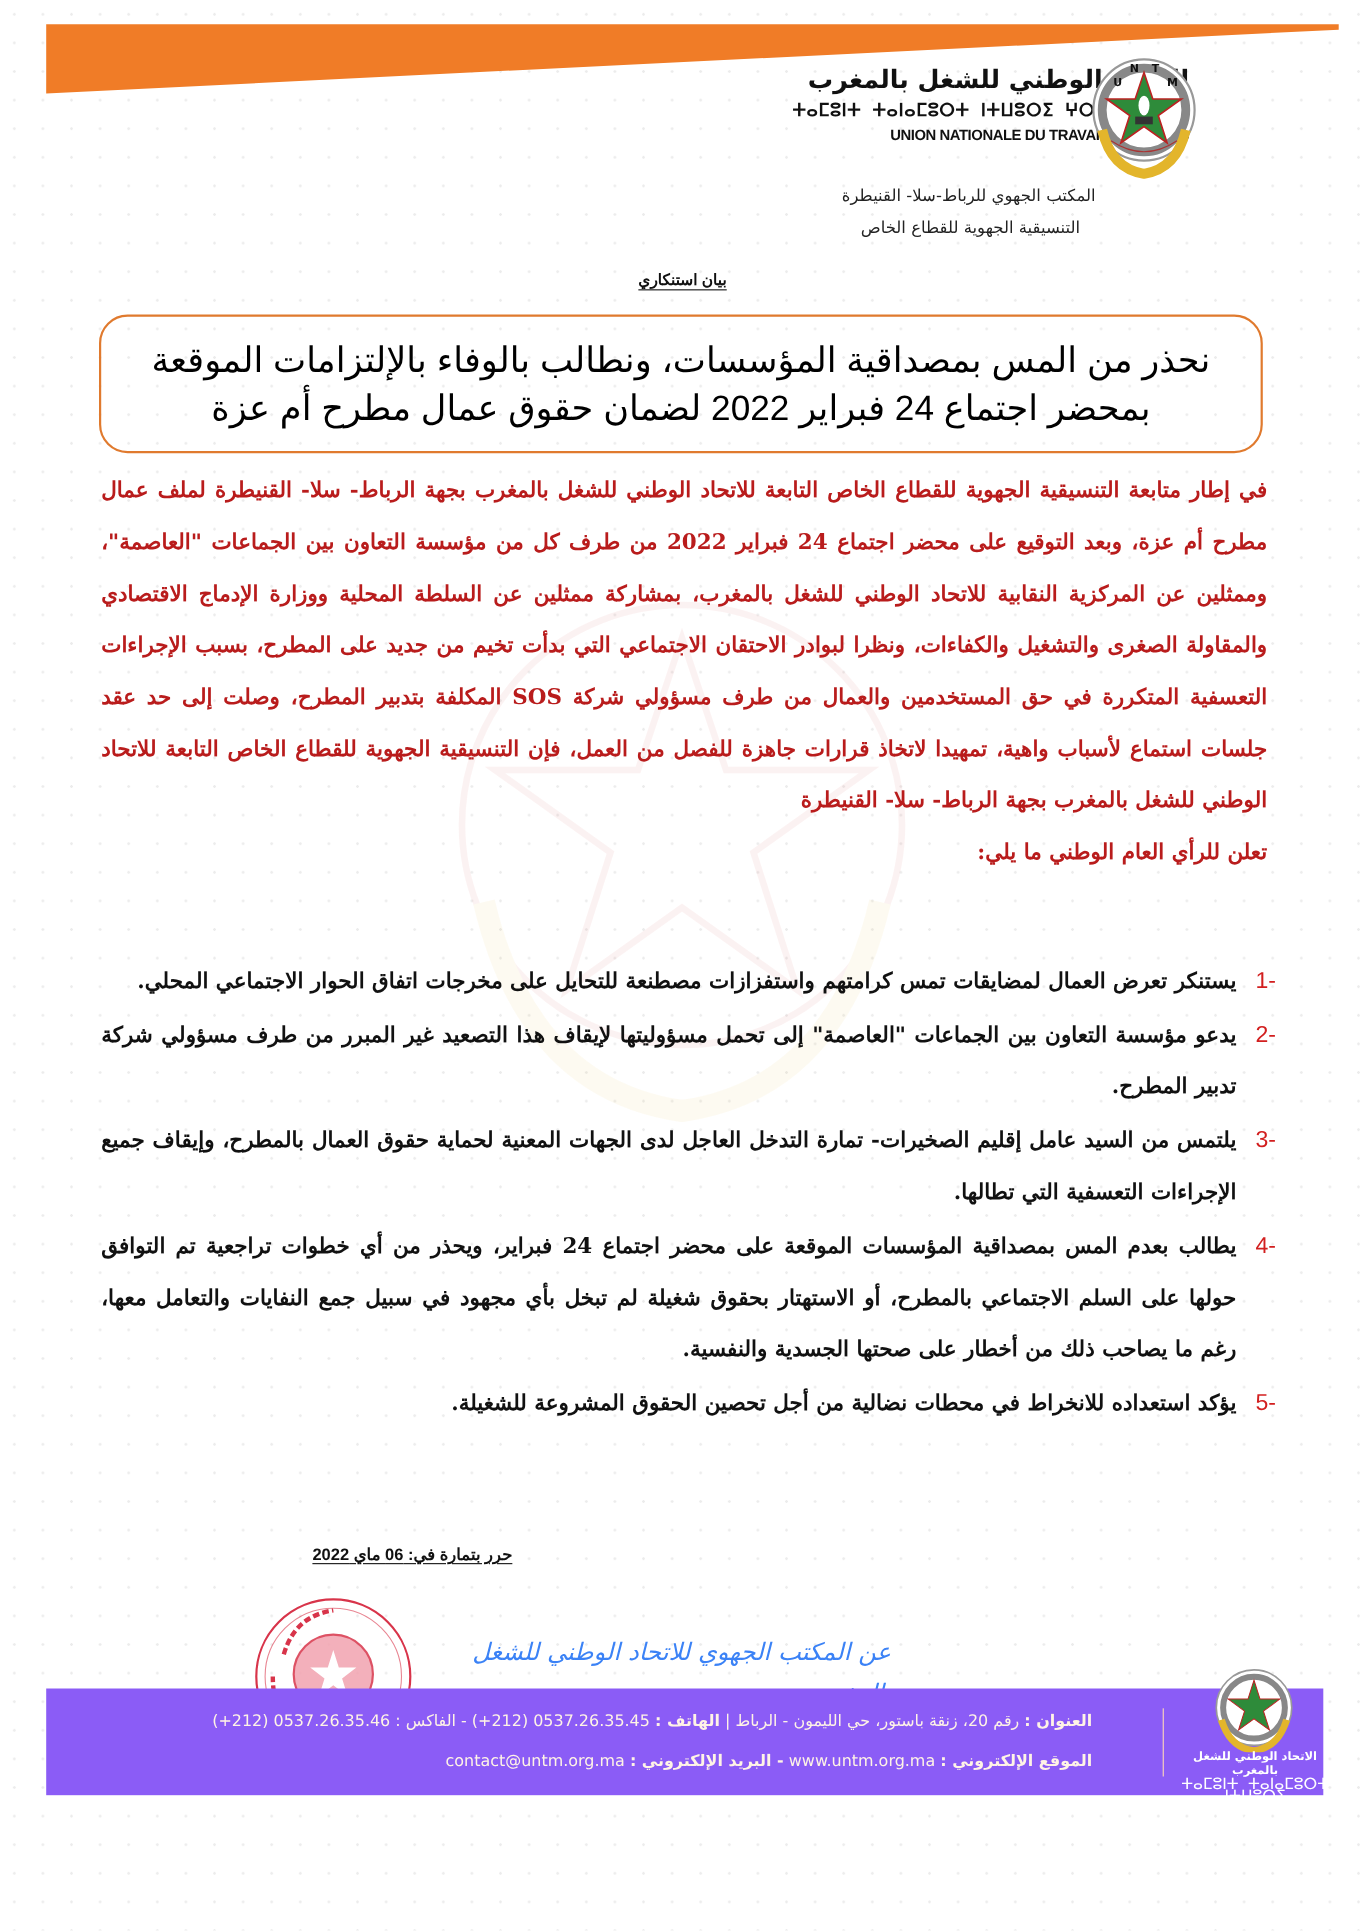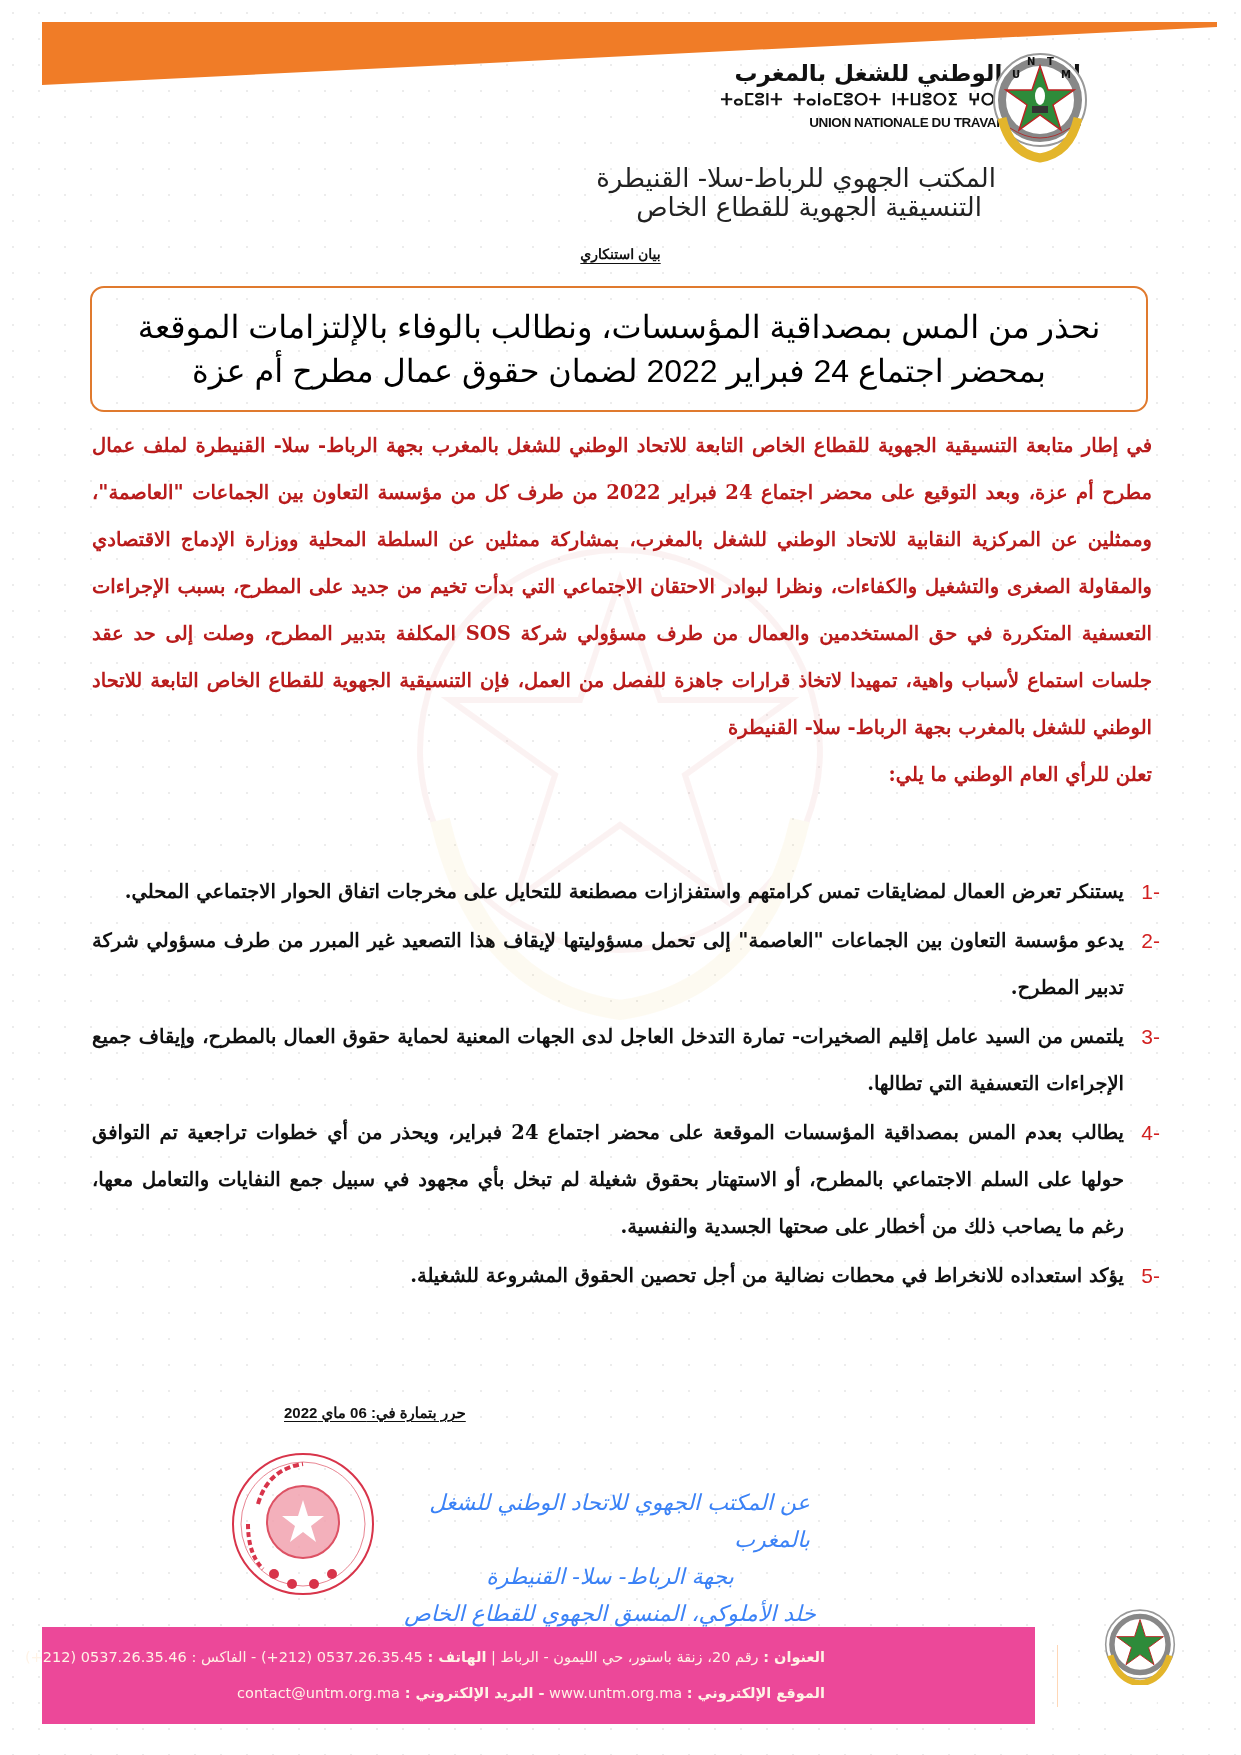--- a/index.html
+++ b/index.html
@@ -10,43 +10,43 @@
     background-size: 26px 26px;
     font-family: "DejaVu Sans", sans-serif;
     color: #111;
   }
   .top-band { position: absolute; left: 0; top: 0; width: 1241px; height: 100px; }
   .header-block { position: absolute; right: 160px; top: 58px; width: 500px; text-align: right; direction: rtl; }
   .org-ar { font-family: "DejaVu Sans", sans-serif; font-weight: bold; font-size: 23px; letter-spacing: -0.5px; color: #111; line-height: 30px; }
   .org-tz { font-family: "DejaVu Sans Mono", monospace; font-size: 16px; font-weight: bold; color: #111; direction: ltr; text-align: right; line-height: 24px; letter-spacing: 0.5px; }
   .org-fr { font-family: "Liberation Sans", sans-serif; font-weight: bold; font-size: 13.5px; color: #111; direction: ltr; text-align: right; line-height: 22px; letter-spacing: -0.4px; }
   .logo { position: absolute; left: 990px; top: 48px; width: 100px; height: 125px; }
-  .office-lines { position: absolute; right: 245px; top: 164px; direction: rtl; text-align: right; font-family: "DejaVu Sans", sans-serif; font-size: 26px; line-height: 29px; color: #222; }
+  .office-lines { position: absolute; right: 245px; top: 164px; direction: rtl; text-align: right; font-family: "DejaVu Sans", sans-serif; font-size: 15px; line-height: 29px; color: #222; }
   .office-lines div:nth-child(2) { padding-right: 14px; }
 
   .statement-title { position: absolute; left: 0; width: 1241px; top: 246px; text-align: center; direction: rtl; font-family: "Liberation Sans", sans-serif; font-weight: bold; font-size: 14px; text-decoration: underline; text-underline-offset: 4px; }
-  .headline-box { position: absolute; left: 90px; top: 286px; width: 1058px; height: 126px; border: 2px solid #e07a2e; border-radius: 14px; box-sizing: border-box; display: flex; flex-direction: column; justify-content: center; align-items: center; direction: rtl; }
+  .headline-box { position: absolute; left: 90px; top: 286px; width: 1058px; height: 126px; border: 2px solid #e07a2e; border-radius: 26px; box-sizing: border-box; display: flex; flex-direction: column; justify-content: center; align-items: center; direction: rtl; }
   .headline-box div { font-family: "Liberation Sans", sans-serif; font-size: 32px; line-height: 44px; color: #000; text-align: center; }
 
   .watermark { position: absolute; left: 400px; top: 520px; width: 440px; height: 500px; opacity: 0.06; }
 
   .body-text { position: absolute; left: 92px; width: 1060px; top: 422px; direction: rtl; text-align: justify; text-align-last: right; font-family: "DejaVu Serif", serif; font-weight: bold; font-size: 19.5px; line-height: 47px; color: #b91c1c; }
   .intro-line { display: block; text-align-last: right; }
   .demands { position: absolute; left: 92px; width: 1068px; top: 868px; direction: rtl; margin: 0; padding: 0; list-style: none; font-family: "DejaVu Serif", serif; font-weight: bold; font-size: 19.5px; line-height: 47px; color: #111; }
   .demand { display: flex; flex-direction: row; margin-bottom: 2px; }
   .demand-num { width: 36px; flex: none; color: #d21f1f; font-weight: normal; font-family: "Liberation Sans", sans-serif; font-size: 21px; }
   .demand-text { flex: 1; text-align: justify; text-align-last: right; }
 
   .date-line { position: absolute; left: 284px; top: 1404px; direction: rtl; font-family: "Liberation Sans", sans-serif; font-weight: bold; font-size: 15px; text-decoration: underline; text-underline-offset: 3px; }
 
   .stamp { position: absolute; left: 228px; top: 1444px; width: 150px; height: 160px; }
   .signature { position: absolute; left: 400px; top: 1484px; width: 420px; direction: rtl; text-align: center; font-family: "DejaVu Sans", sans-serif; font-size: 22px; line-height: 37px; color: #3b82f6; font-style: italic; }
   .signature div:first-child { text-align: right; padding-right: 10px; }
 
-  .footer-band { position: absolute; left: 42px; top: 1627px; width: 993px; height: 97px; background: #ec4899; }
+  .footer-band { position: absolute; left: 42px; top: 1535px; width: 1161px; height: 97px; background: #8b5cf6; }
   .footer-lines { position: absolute; right: 210px; top: 12px; width: 960px; direction: rtl; text-align: right; color: #fff3e6; font-family: "DejaVu Sans", sans-serif; font-size: 14.5px; line-height: 36px; white-space: nowrap; }
   .footer-lines b { font-weight: bold; }
   .footer-divider { position: absolute; left: 1015px; top: 18px; width: 1px; height: 62px; background: #ffd7b6; }
   .footer-logo { position: absolute; left: 1058px; top: -20px; width: 80px; height: 78px; }
   .footer-org { position: absolute; left: 1030px; top: 56px; width: 138px; text-align: center; color: #fff; }
   .footer-org .f-ar { font-family: "DejaVu Sans", sans-serif; font-weight: bold; font-size: 10.5px; direction: rtl; line-height: 13px; }
   .footer-org .f-tz { font-family: "DejaVu Sans Mono", monospace; font-size: 14px; line-height: 11px; }
   .footer-org .f-fr { font-family: "Liberation Sans", sans-serif; font-size: 7px; font-weight: bold; line-height: 10px; }
 </style>
 </head>

